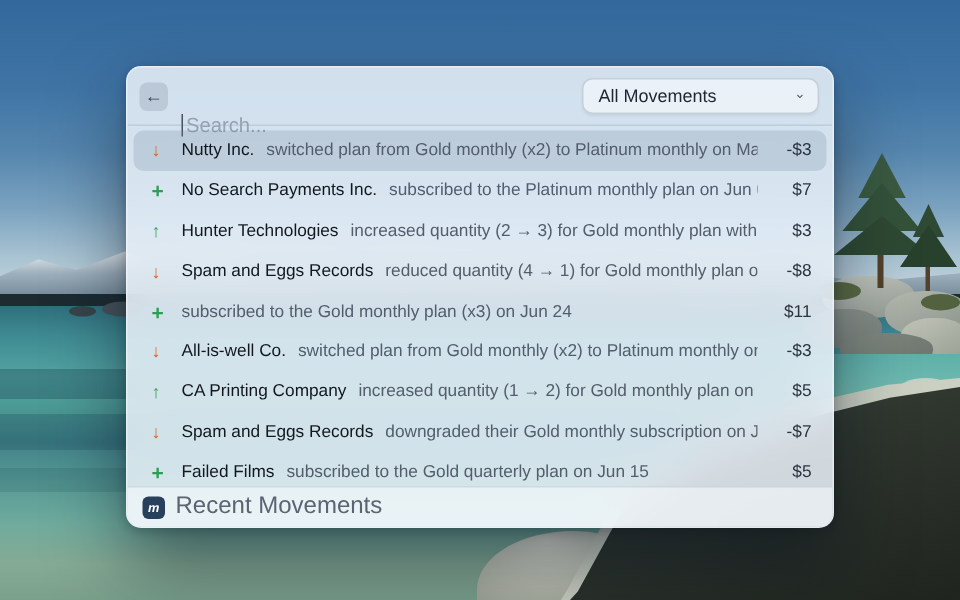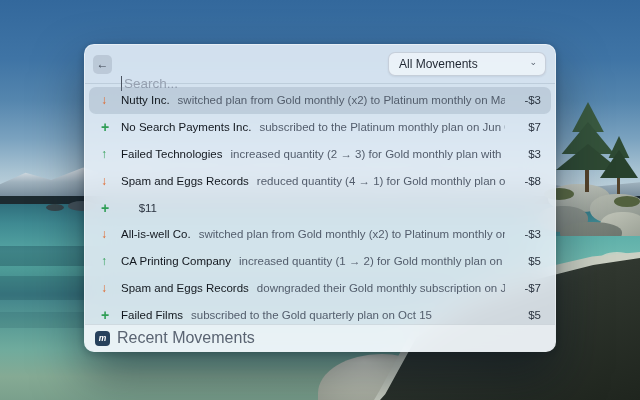--- a/index.html
+++ b/index.html
@@ -146,32 +146,33 @@
         <span class="ramt">-$3</span>
       </div>
       <div class="row">
         <span class="ricon plus">+</span>
         <span class="rname">No Search Payments Inc.</span>
         <span class="rdesc">subscribed to the Platinum monthly plan on Jun 03</span>
         <span class="ramt">$7</span>
       </div>
       <div class="row">
         <span class="ricon arrow-up">↑</span>
-        <span class="rname">Failed Technologies</span>
+        <span class="rname">Hunter Technologies</span>
         <span class="rdesc">increased quantity (2 → 3) for Gold monthly plan with $7.5 discount applied on Ju...</span>
         <span class="ramt">$3</span>
       </div>
       <div class="row">
         <span class="ricon arrow-down">↓</span>
         <span class="rname">Spam and Eggs Records</span>
         <span class="rdesc">reduced quantity (4 → 1) for Gold monthly plan on Jun 19</span>
         <span class="ramt">-$8</span>
       </div>
       <div class="row">
         <span class="ricon plus">+</span>
+        <span class="rdesc">subscribed to the Gold monthly plan (x3) on Jun 24</span>
         <span class="ramt">$11</span>
       </div>
       <div class="row">
         <span class="ricon arrow-down">↓</span>
         <span class="rname">All-is-well Co.</span>
         <span class="rdesc">switched plan from Gold monthly (x2) to Platinum monthly on Jun 25</span>
         <span class="ramt">-$3</span>
       </div>
       <div class="row">
         <span class="ricon arrow-up">↑</span>
@@ -181,21 +182,21 @@
       </div>
       <div class="row">
         <span class="ricon arrow-down">↓</span>
         <span class="rname">Spam and Eggs Records</span>
         <span class="rdesc">downgraded their Gold monthly subscription on Jul 05</span>
         <span class="ramt">-$7</span>
       </div>
       <div class="row">
         <span class="ricon plus">+</span>
         <span class="rname">Failed Films</span>
-        <span class="rdesc">subscribed to the Gold quarterly plan on Oct 15</span>
+        <span class="rdesc">subscribed to the Gold quarterly plan on Jun 15</span>
         <span class="ramt">$5</span>
       </div>
     </div>
   <div class="footer">
     <span class="logo">m</span>
     <span class="flabel">Recent Movements</span>
   </div>
 </div>
 
 </body></html>

